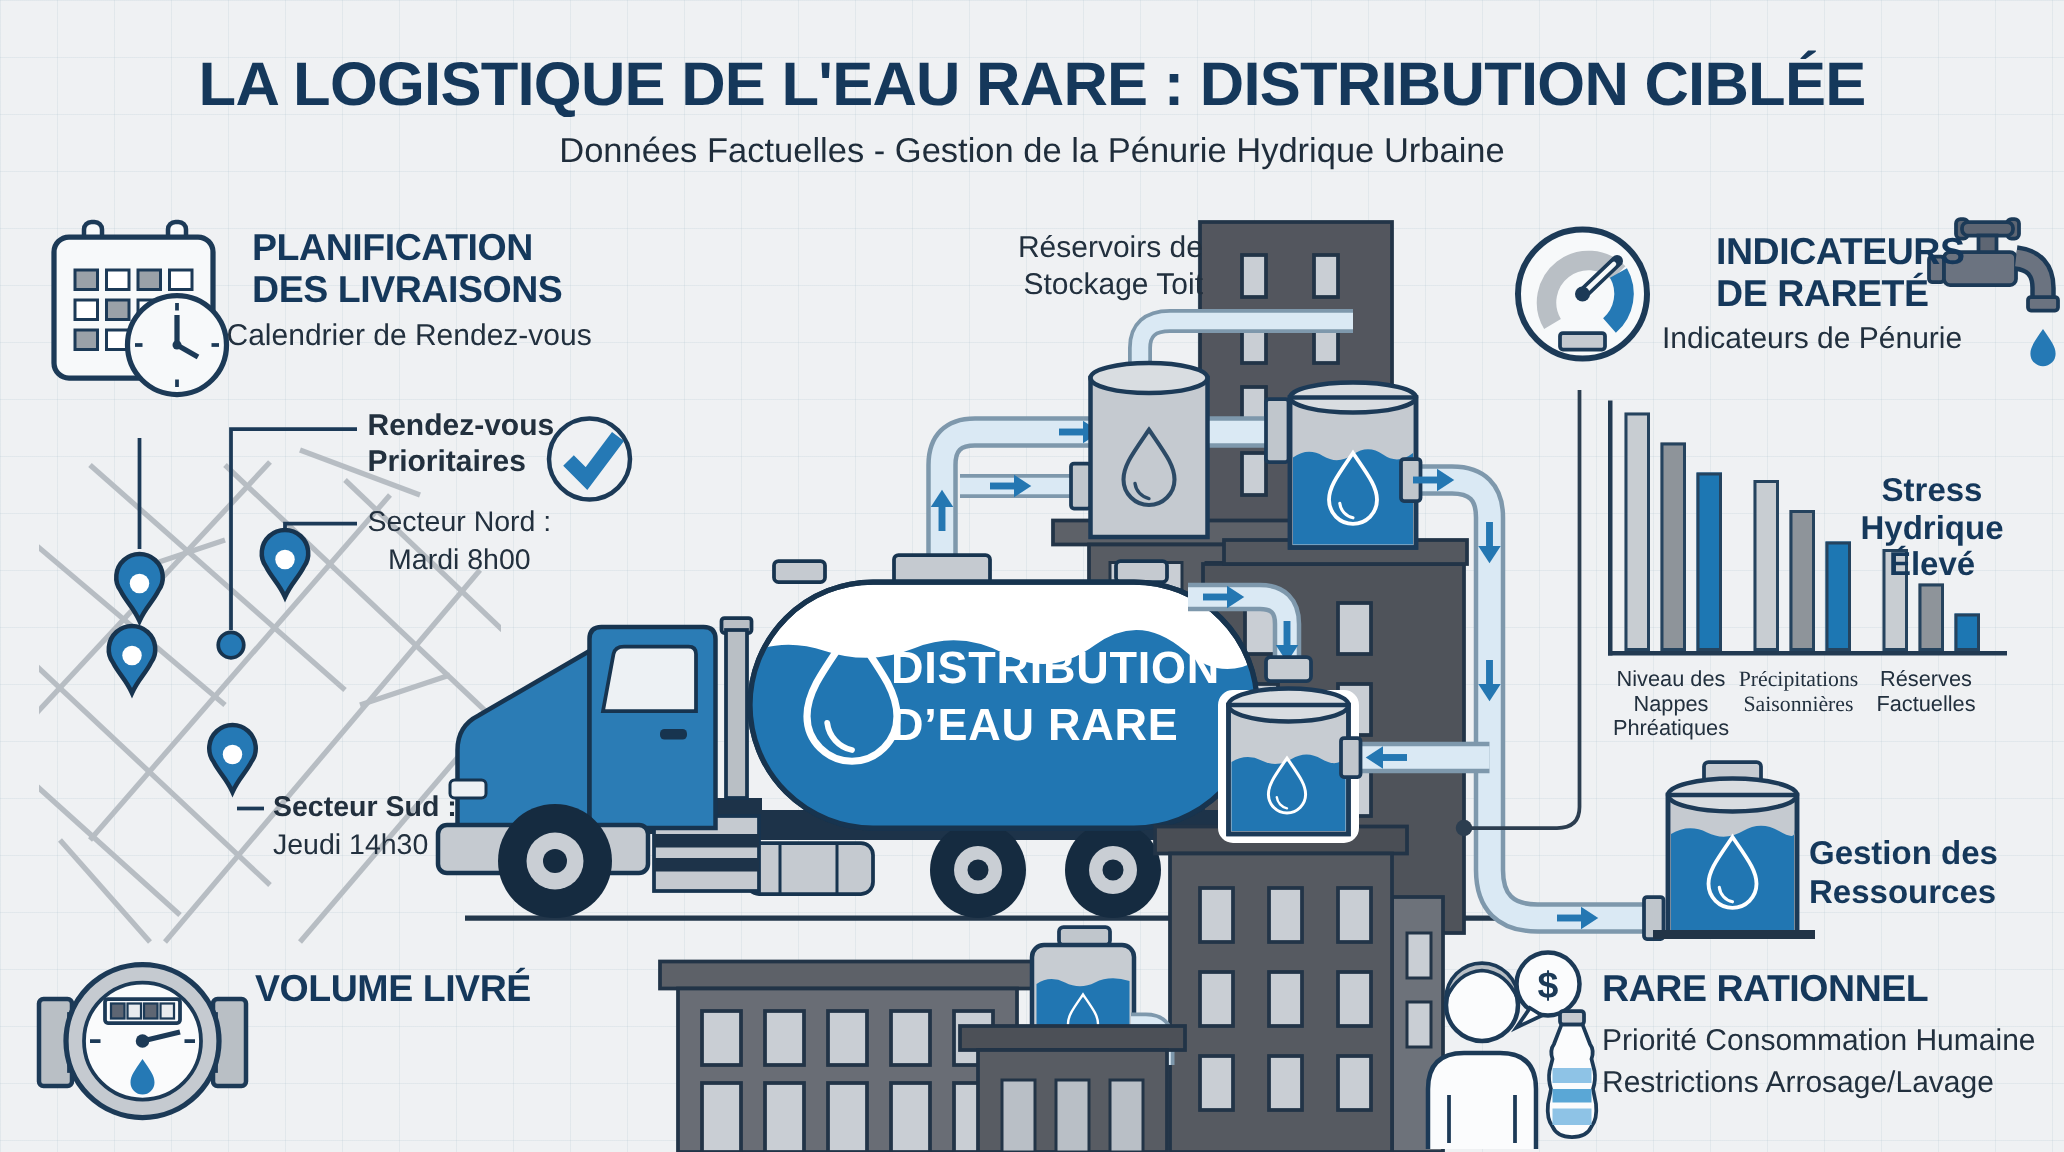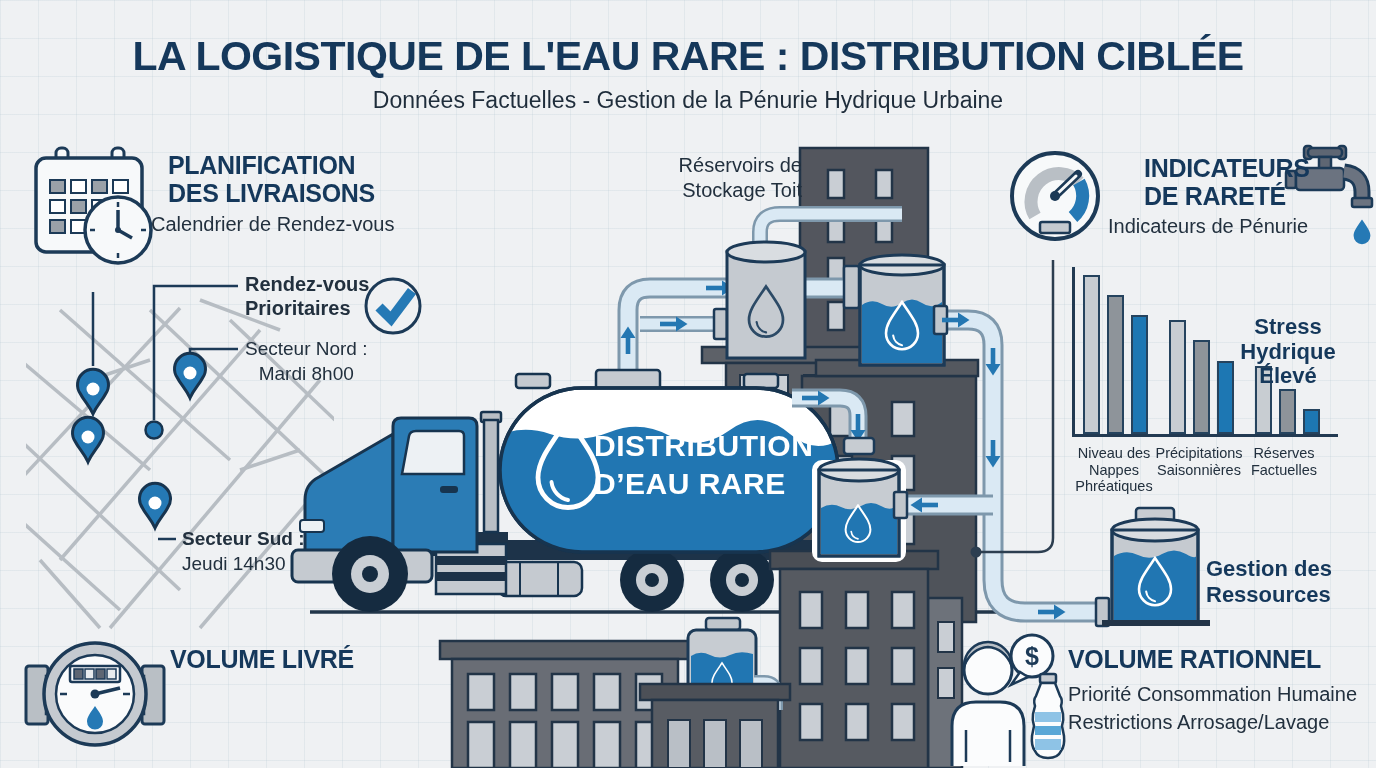--- a/index.html
+++ b/index.html
@@ -420,21 +420,21 @@
 
 <div class="t hd txt" style="left:1108px;top:155px;font-size:25px;margin-left:36px;">INDICATEURS
 DE RARETÉ</div>
 <div class="t txt" style="left:1108px;top:214px;font-size:20px;">Indicateurs de Pénurie</div>
 
 <div class="t txt" style="left:1206px;top:556px;font-size:22px;font-weight:bold;color:#15385b;line-height:1.2;">Gestion des
 Ressources</div>
 
 <div class="t hd txt" style="left:170px;top:646px;font-size:25px;">VOLUME LIVRÉ</div>
 
-<div class="t hd txt" style="left:1068px;top:646px;font-size:25px;">VOLUME RATIONNEL</div>
+<div class="t hd txt" style="left:1068px;top:646px;font-size:25px;">RARE RATIONNEL</div>
 <div class="t txt" style="left:1068px;top:680px;font-size:20px;line-height:1.42;">Priorité Consommation Humaine
 Restrictions Arrosage/Lavage</div>
 
 <div id="chart">
   <div id="chart-plot">
         <div class="bar-group">
           <div class="bar" style="height: 159px; background: rgb(200, 205, 210);"></div>
           <div class="bar" style="height: 139px; background: rgb(142, 148, 154);"></div>
           <div class="bar" style="height: 119px; background: rgb(29, 119, 179);"></div>
         </div>
@@ -445,18 +445,18 @@
         </div>
         <div class="bar-group">
           <div class="bar" style="height: 68px; background: rgb(200, 205, 210);"></div>
           <div class="bar" style="height: 45px; background: rgb(142, 148, 154);"></div>
           <div class="bar" style="height: 25px; background: rgb(29, 119, 179);"></div>
         </div>
       </div>
   <div id="chart-title">Stress Hydrique Élevé</div>
   <div id="chart-labels">
         <div class="bar-label" style="left: 0px;">Niveau des Nappes Phréatiques</div>
-        <div class="bar-label" style="left: 85px;">Précipitations Saisonnières</div>
+        <div class="bar-label" style="left: 85px; font-family: Liberation Serif, serif;">Précipitations Saisonnières</div>
         <div class="bar-label" style="left: 170px;">Réserves Factuelles</div>
       </div>
 </div>
 
 </div>
 
 </body></html>

